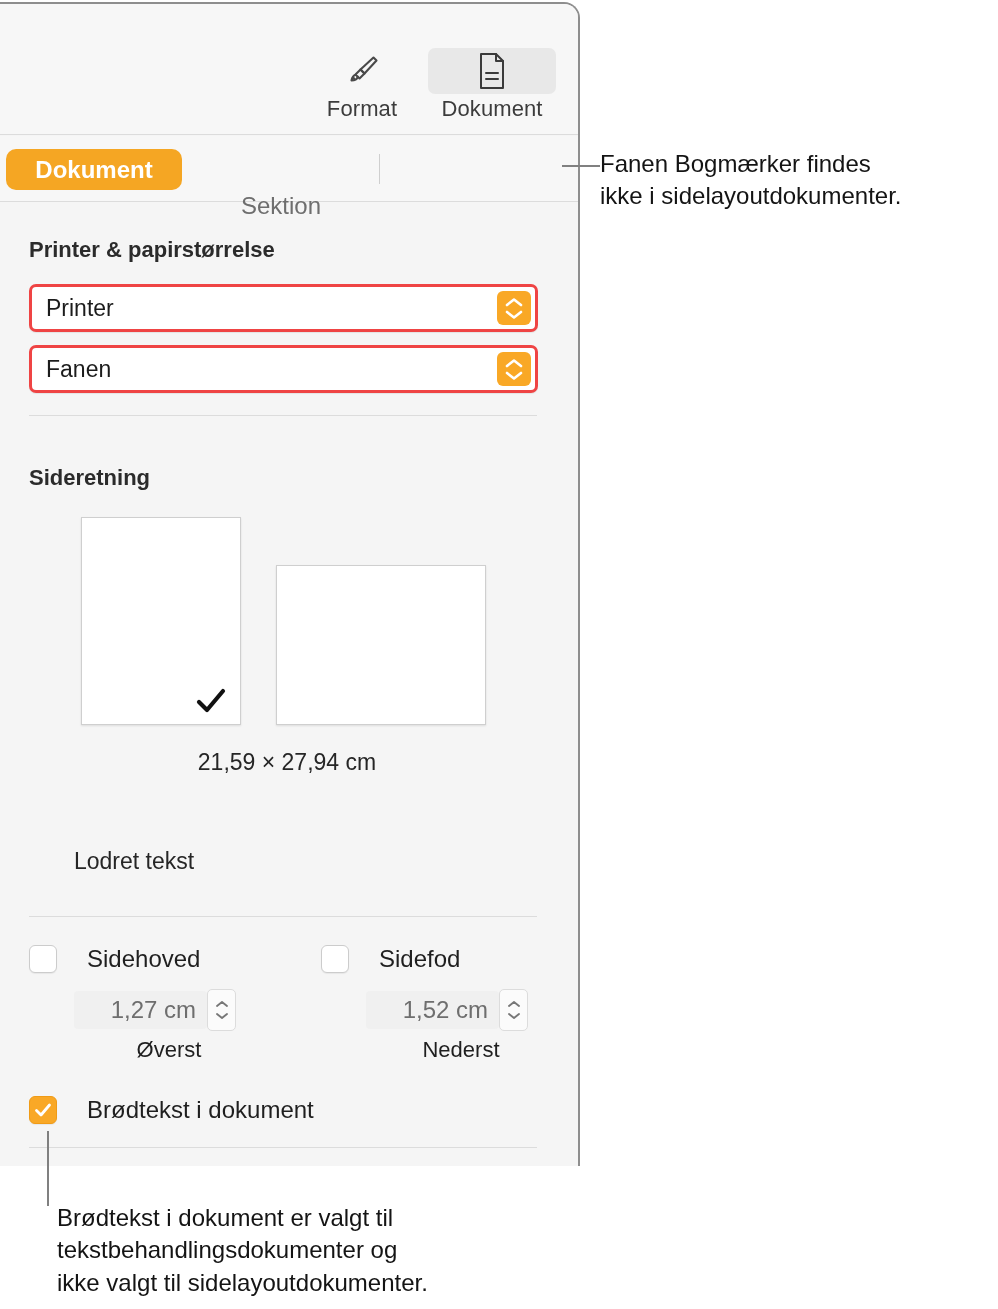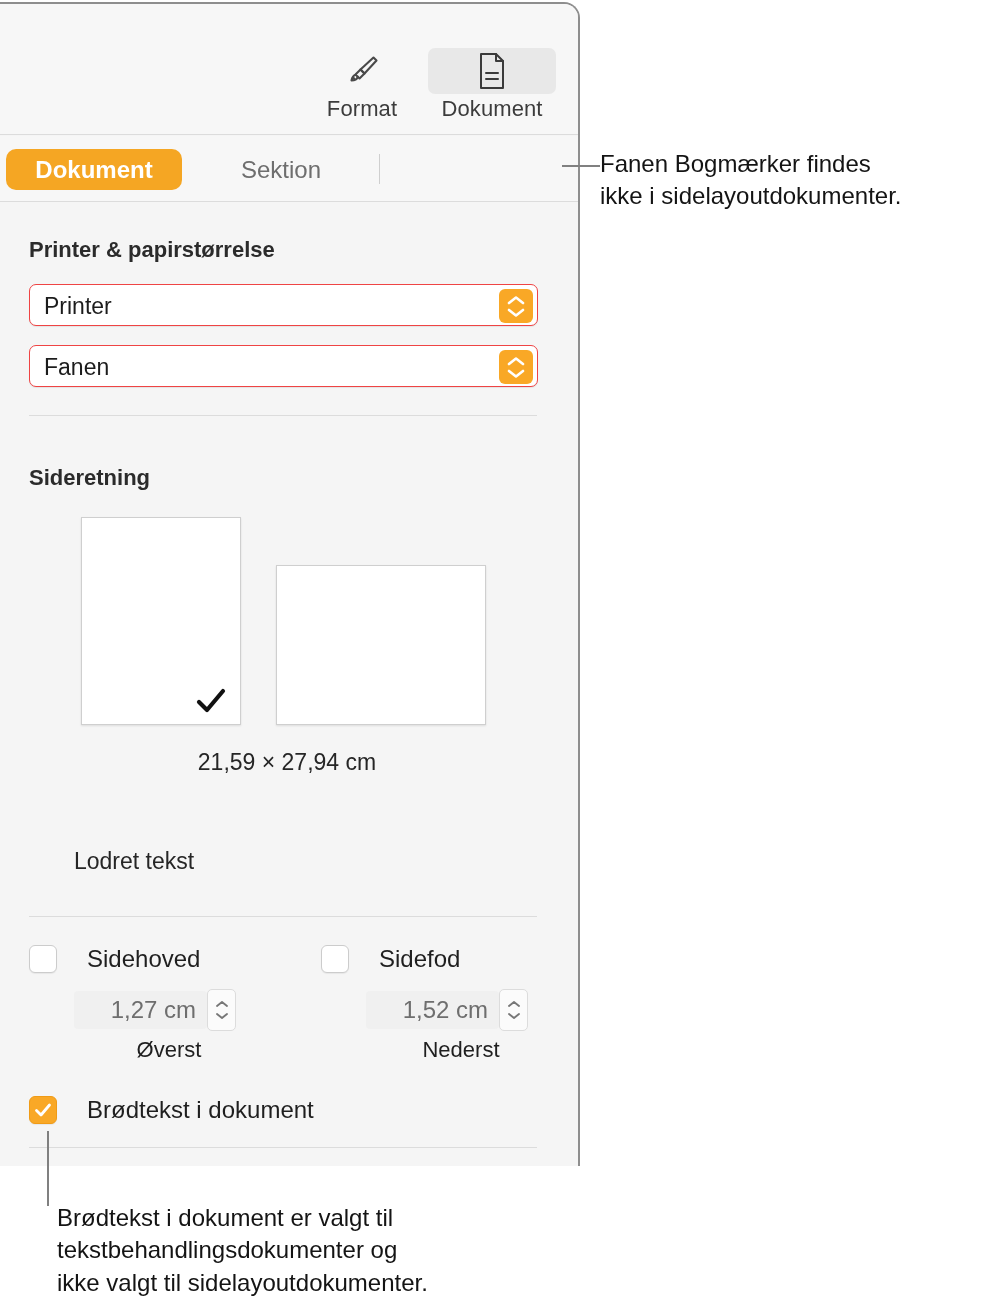--- a/index.html
+++ b/index.html
@@ -54,39 +54,39 @@
   .seg {
     position: absolute; top: 13px; height: 41px;
     display: flex; align-items: center; justify-content: center;
     font-size: 24px; color: #6e6e6e;
   }
   .seg.active {
     background: #f5a623; color: #ffffff;
     border-radius: 10px; font-weight: bold;
   }
   #tab-dokument { left: 10px; width: 176px; }
-  #tab-sektion  { left: 222px; width: 126px; }
+  #tab-sektion  { left: 222px; width: 126px; margin-top: 36px; }
   #tab-bogmaerker { left: 396px; width: 160px; }
   .seg-divider {
     position: absolute; left: 383px; top: 18px;
     width: 1px; height: 30px; background: #cfcfcf;
   }
 
   
   .content { position: absolute; left: 0; top: 199px; right: 0; bottom: 0; }
 
   .section-title {
     position: absolute; font-size: 22px; font-weight: bold; color: #2b2b2b;
   }
   #title-printer { left: 33px; top: 34px; }
   #title-orient  { left: 33px; top: 262px; }
 
   .popup {
-    position: absolute; left: 33px; width: 509px; height: 42px;
-    background: #ffffff; border: 1px solid #ef4444; border-radius: 7px;
+    position: absolute; left: 33px; width: 509px; height: 48px;
+    background: #ffffff; border: 3px solid #ef4444; border-radius: 7px;
     box-shadow: 0 1px 1px rgba(0,0,0,.07);
   }
   #popup-printer { top: 81px; }
   #popup-paper   { top: 142px; }
   .popup .ptext {
     position: absolute; left: 14px; top: 0; height: 42px;
     display: flex; align-items: center;
     font-size: 23px; color: #1c1c1c;
   }
   .popup .parrows {

